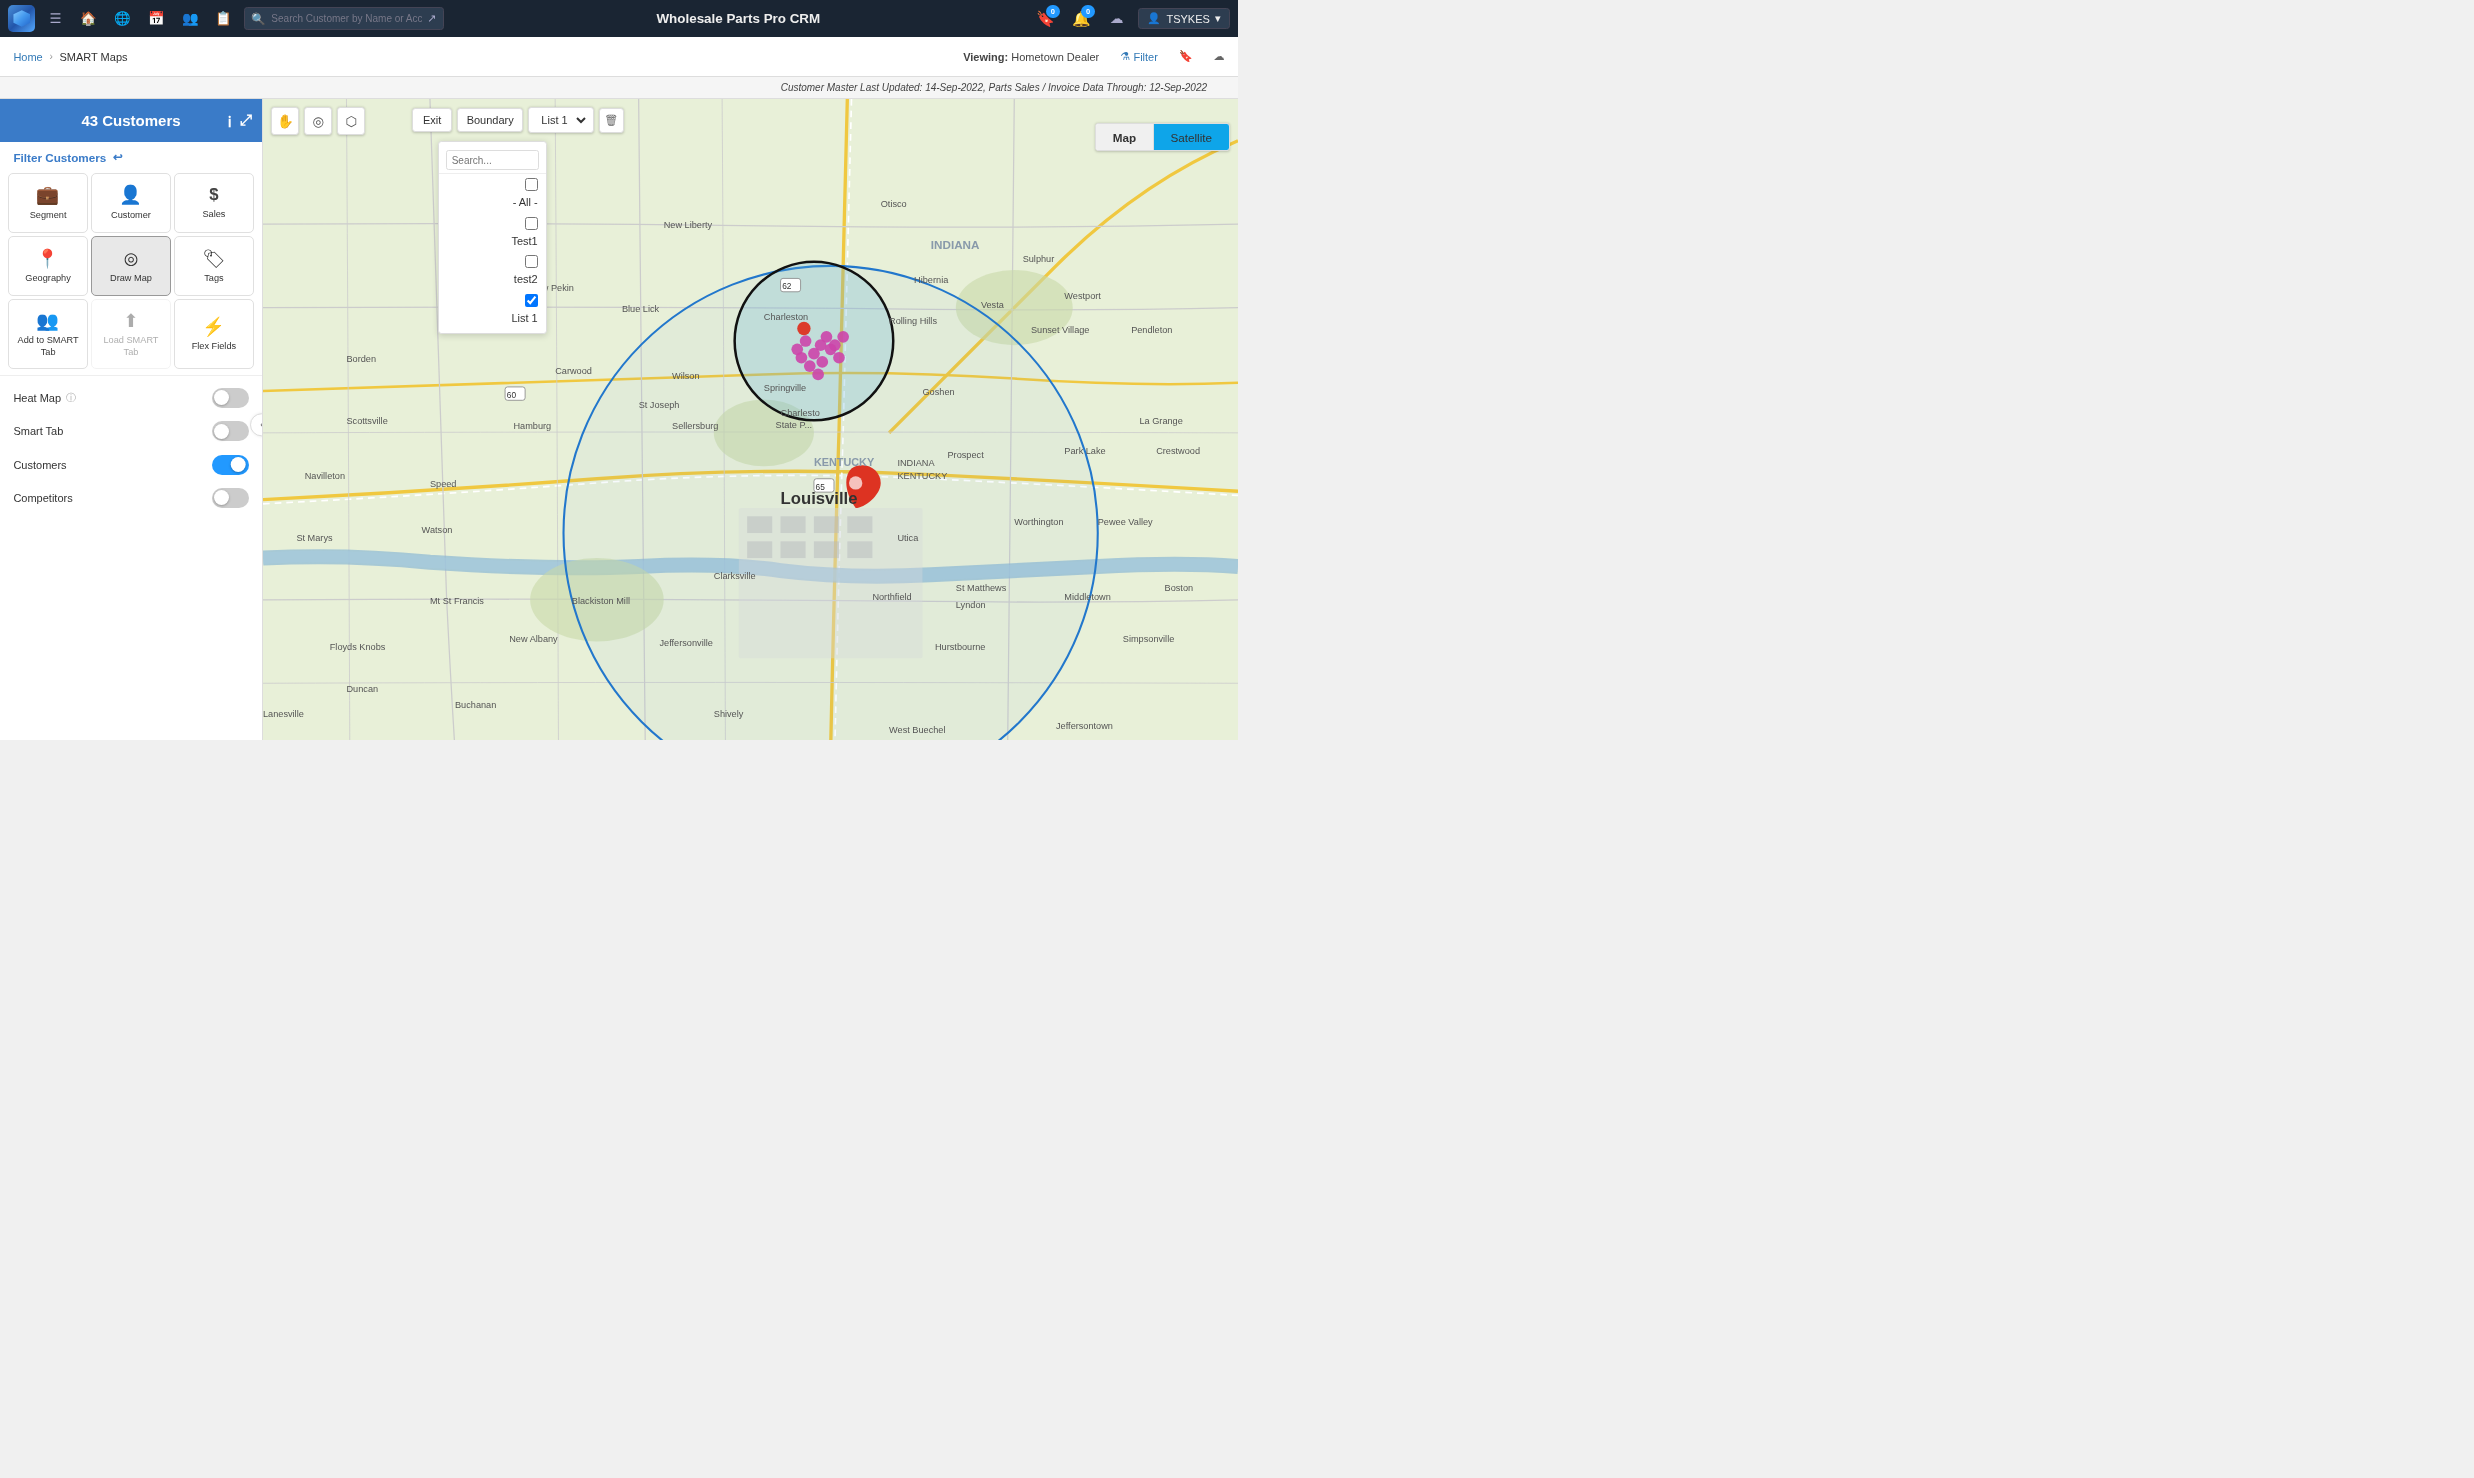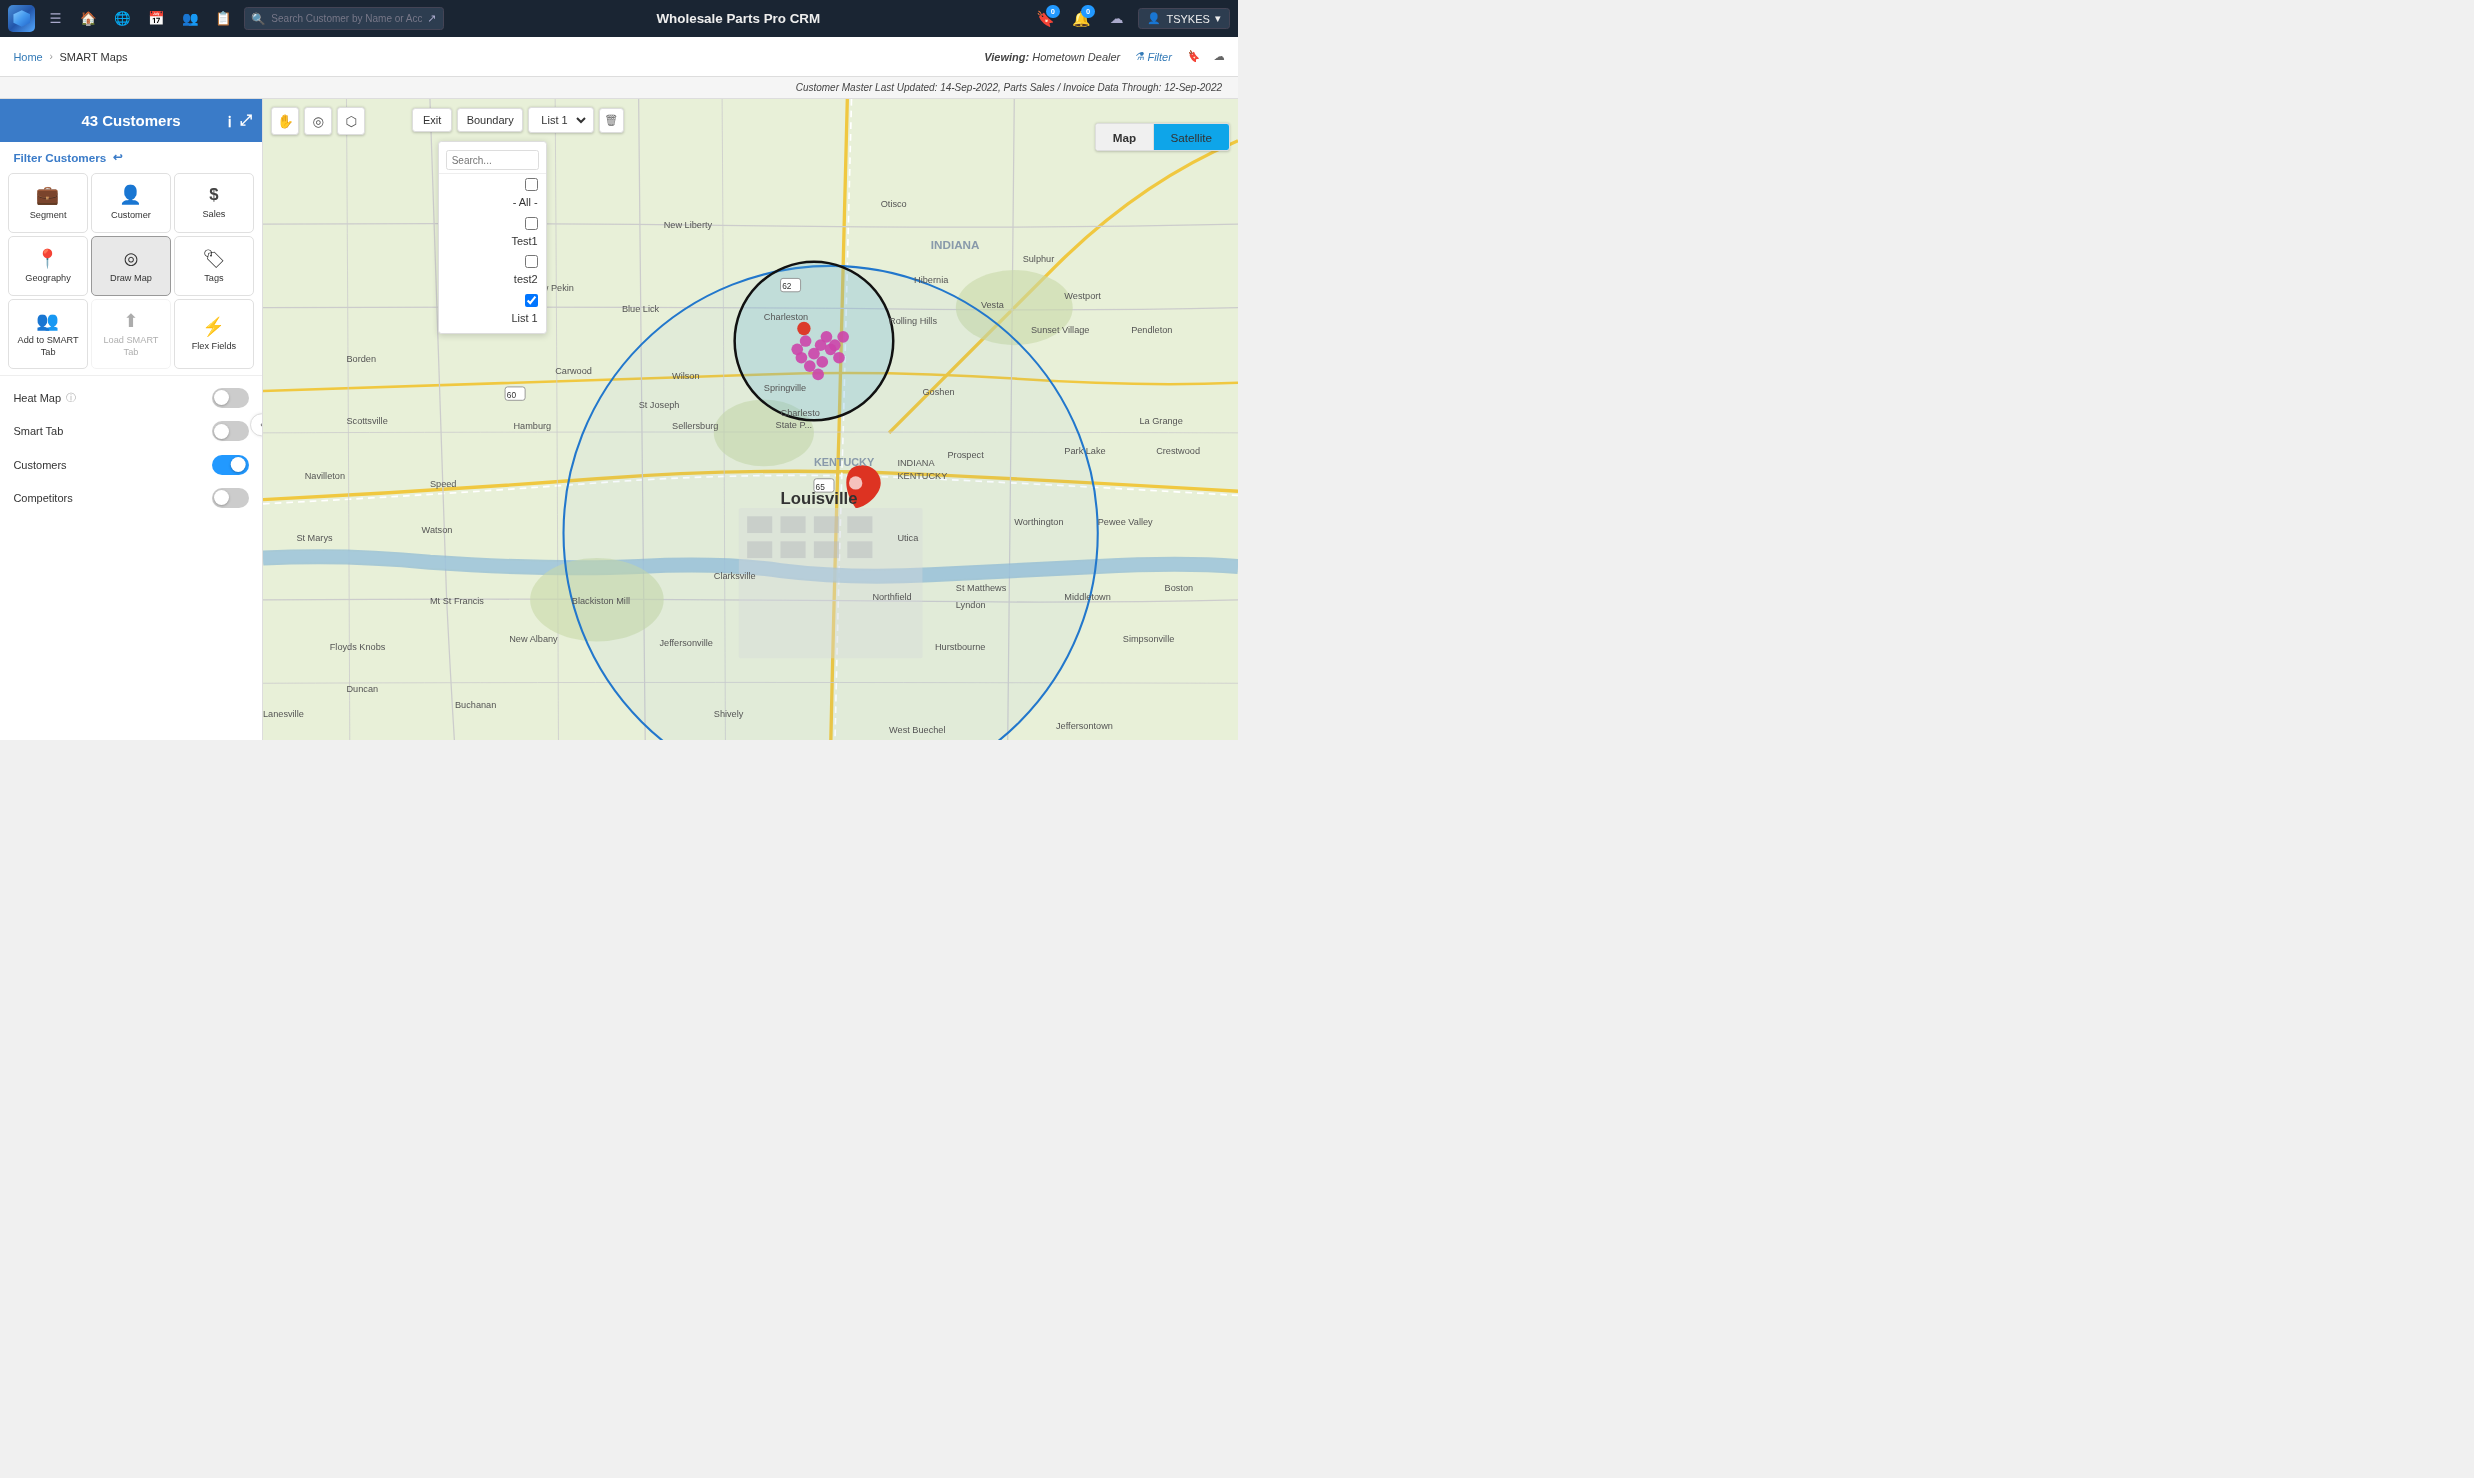--- a/index.html
+++ b/index.html
@@ -92,37 +92,37 @@
       padding: 0 13.4px;
       border-bottom: 0.8px solid #ddd;
       gap: 6.7px;
       justify-content: center;
     }
     .breadcrumb-bar a { color: #337ab7; text-decoration: none; font-size: 11px; }
     .breadcrumb-bar .sep { color: #999; font-size: 10px; }
     .breadcrumb-bar .current { color: #333; font-size: 11px; }
     .breadcrumb-right {
       margin-left: auto;
-      display: flex; align-items: center; gap: 14px;
-      font-size: 11px; color: #444; font-style: italic;
+      display: flex; align-items: center; gap: 21px;
+      font-size: 11px; color: #444;
     }
     .breadcrumb-right .viewing-label { font-weight: bold; }
     .filter-btn {
       display: flex; align-items: center; gap: 3.3px;
       color: #337ab7; cursor: pointer; font-size: 11px;
     }
 
     
     .data-note-bar {
       height: 22px;
       background: #f5f5f5;
       border-bottom: 0.8px solid #ddd;
       display: flex; align-items: center;
       justify-content: flex-end;
-      padding: 0 16px;
+      padding: 0 31px;
       font-size: 10px;
       font-style: italic;
       color: #444;
     }
 
     
     .main-layout {
       display: flex;
       height: calc(740px - 37px - 30px - 22px);
       position: relative;

